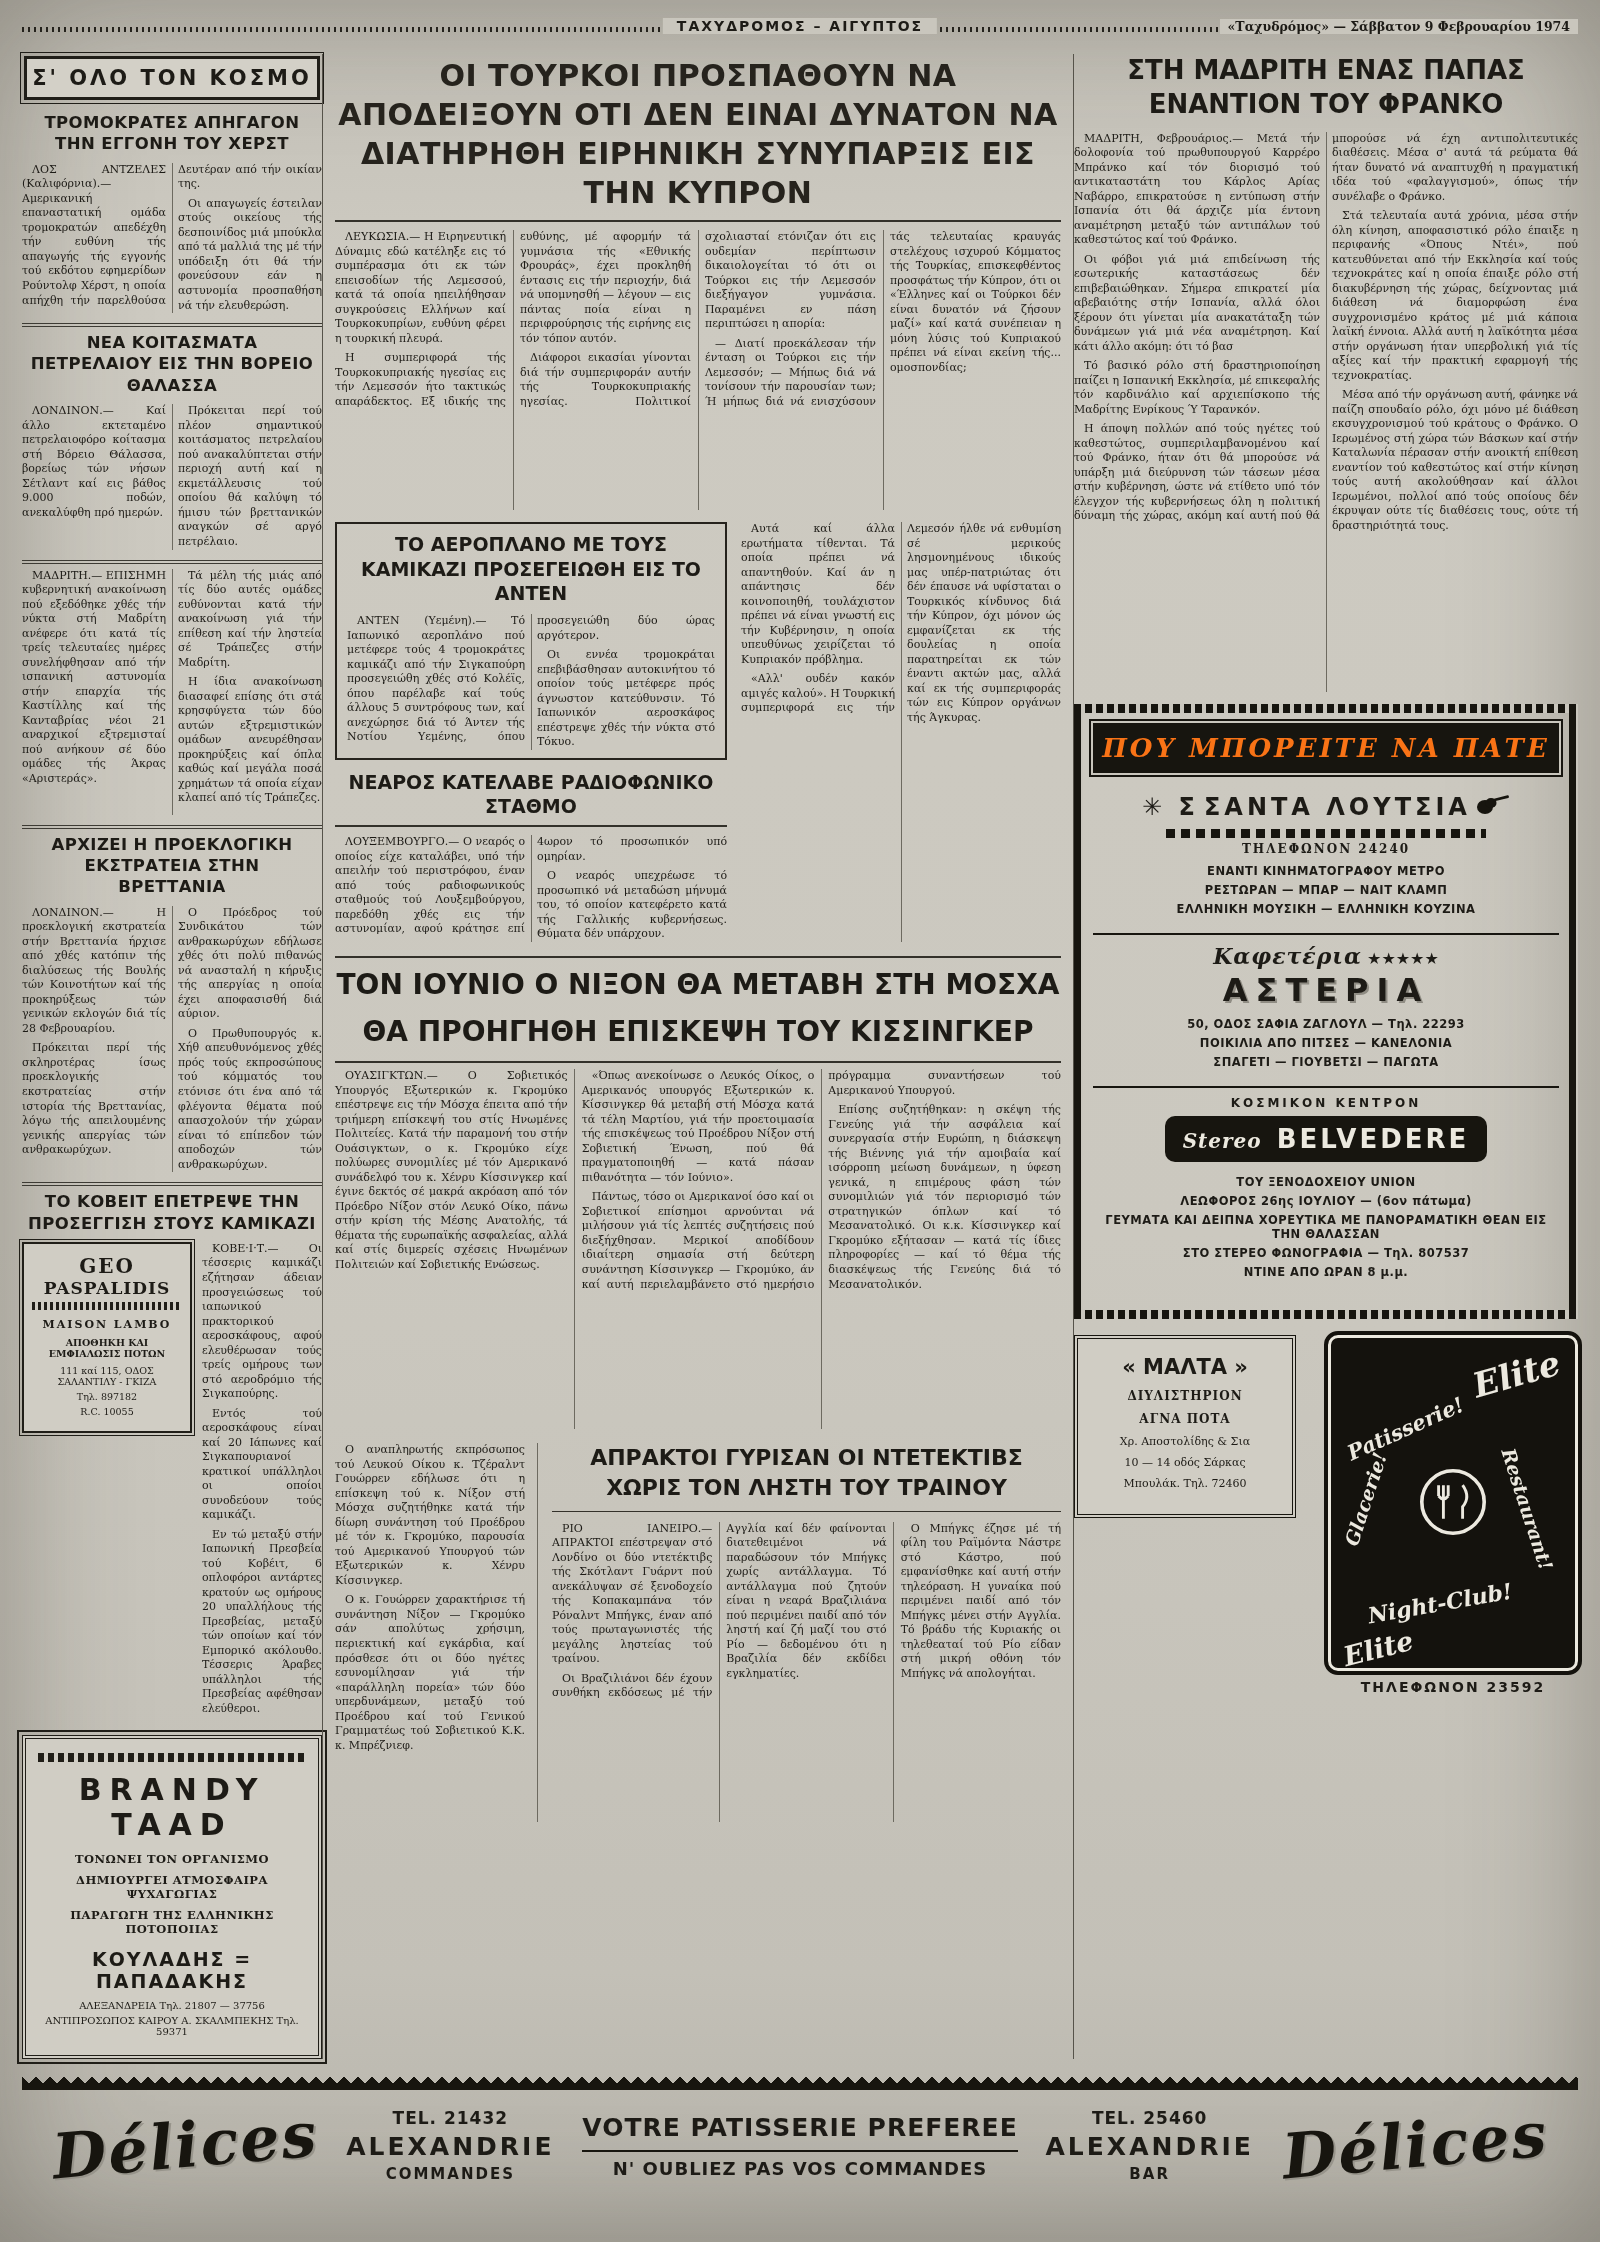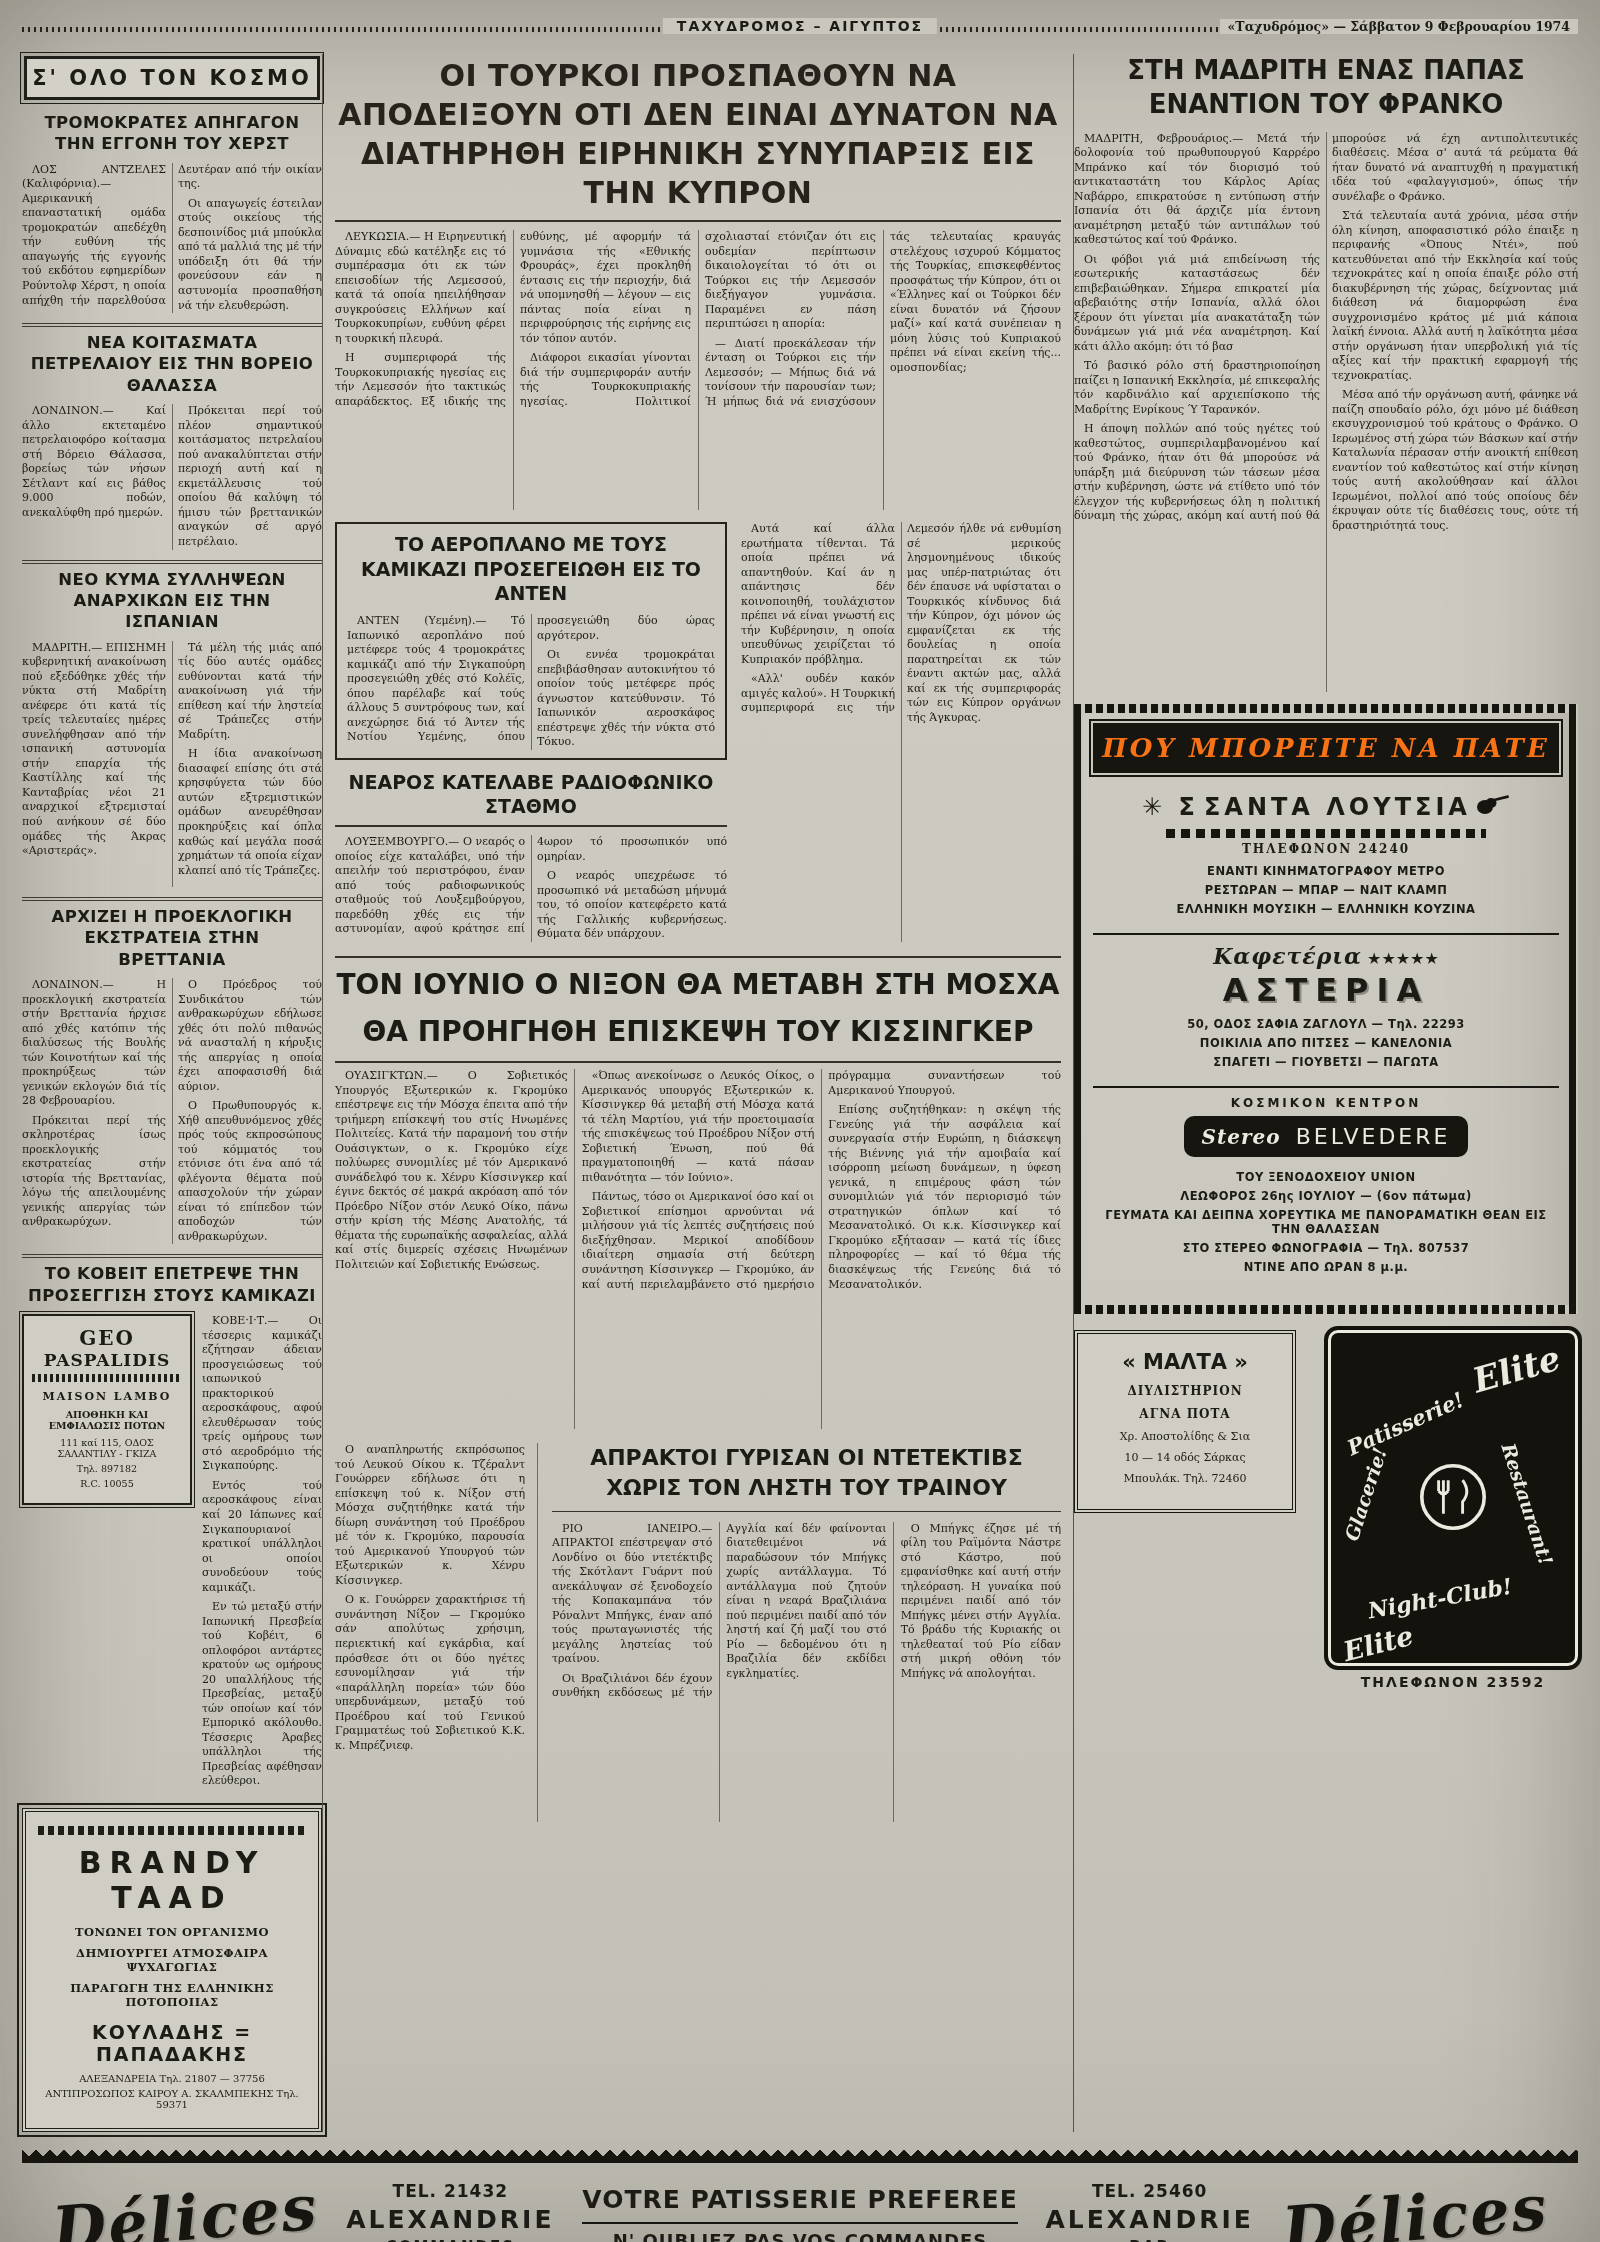--- a/index.html
+++ b/index.html
@@ -102,21 +102,21 @@
   .l-phone{font-size:12px;font-weight:bold;letter-spacing:2px;margin:4px 0 8px;}
   .l-line{font-family:"DejaVu Sans","Liberation Sans",sans-serif;font-size:11.5px;font-weight:bold;margin:5px 0;letter-spacing:.5px;}
   .sq-divider{height:9px;margin:8px auto 4px;width:70%;
     background:repeating-linear-gradient(90deg,#17150f 0 9px,transparent 9px 15px);}
   .script{font-family:"DejaVu Serif","Liberation Serif",serif;font-style:italic;font-weight:bold;font-size:22px;letter-spacing:1px;}
   .l-big{font-family:"DejaVu Sans","Liberation Sans",sans-serif;font-weight:800;font-size:32px;letter-spacing:8px;margin:2px 0 8px;
     text-shadow:2px 2px 0 #8f8c83;}
   .stereo-chip{display:inline-block;background:#17150f;color:#ece9df;border-radius:10px;
     padding:8px 18px;margin:6px 0 8px;}
   .stereo-chip .script{font-size:20px;margin-right:10px;}
-  .stereo-chip .l-namewhite{font-family:"DejaVu Sans","Liberation Sans",sans-serif;font-weight:400;font-size:22px;letter-spacing:3px;}
+  .stereo-chip .l-namewhite{font-family:"DejaVu Sans","Liberation Sans",sans-serif;font-weight:700;font-size:26px;letter-spacing:3px;}
   .kicker{font-family:"DejaVu Sans","Liberation Sans",sans-serif;font-weight:bold;font-size:12px;letter-spacing:3px;}
   .bottom-right-row{display:flex;gap:30px;margin-top:16px;align-items:flex-start;}
   .ad-malta{width:190px;flex:none;border:4px double #17150f;padding:16px 12px;text-align:center;background:#d0cdc4;}
   .ad-malta .m-name{font-size:21px;font-weight:800;font-family:"DejaVu Sans","Liberation Sans",sans-serif;margin-bottom:10px;}
   .ad-malta .m-line{font-size:12px;font-weight:bold;margin:9px 0;letter-spacing:1px;}
   .ad-malta .m-small{font-size:11px;margin:8px 0;}
   .elite-wrap{margin-left:auto;width:250px;flex:none;text-align:center;}
   .elite-box{position:relative;height:330px;background:#14120d;border:3px solid #ece9df;
     outline:4px solid #14120d;border-radius:10px;overflow:hidden;}
   .elite-word{position:absolute;color:#ece9df;font-family:"DejaVu Serif","Liberation Serif",serif;
@@ -181,21 +181,20 @@
         <h2 class="h-left">ΝΕΑ ΚΟΙΤΑΣΜΑΤΑ ΠΕΤΡΕΛΑΙΟΥ ΕΙΣ ΤΗΝ ΒΟΡΕΙΟ ΘΑΛΑΣΣΑ</h2>
         <div class="body-txt cols2">
             <p>ΛΟΝΔΙΝΟΝ.— Καί άλλο εκτεταμένο πετρελαιοφόρο κοίτασμα στή Βόρειο Θάλασσα, βορείως τών νήσων Σέτλαντ καί εις βάθος 9.000 ποδών, ανεκαλύφθη πρό ημερών.</p>
             <p>Πρόκειται περί τού πλέον σημαντικού κοιτάσματος πετρελαίου πού ανακαλύπτεται στήν περιοχή αυτή καί η εκμετάλλευσις τού οποίου θά καλύψη τό ήμισυ τών βρεττανικών αναγκών σέ αργό πετρέλαιο.</p>
           </div>
       </div>
 
       <div class="sep"></div>
 
       <div class="article a-neo">
-        <h2 class="h-left">ΝΕΟ ΚΥΜΑ ΣΥΛΛΗΨΕΩΝ ΑΝΑΡΧΙΚΩΝ ΕΙΣ ΤΗΝ ΙΣΠΑΝΙΑΝ</h2>
         <div class="body-txt cols2">
             <p>ΜΑΔΡΙΤΗ.— ΕΠΙΣΗΜΗ κυβερνητική ανακοίνωση πού εξεδόθηκε χθές τήν νύκτα στή Μαδρίτη ανέφερε ότι κατά τίς τρείς τελευταίες ημέρες συνελήφθησαν από τήν ισπανική αστυνομία στήν επαρχία τής Καστίλλης καί τής Κανταβρίας νέοι 21 αναρχικοί εξτρεμισταί πού ανήκουν σέ δύο ομάδες τής Άκρας «Αριστεράς».</p>
             <p>Τά μέλη τής μιάς από τίς δύο αυτές ομάδες ευθύνονται κατά τήν ανακοίνωση γιά τήν επίθεση καί τήν ληστεία σέ Τράπεζες στήν Μαδρίτη.</p>
             <p>Η ίδια ανακοίνωση διασαφεί επίσης ότι στά κρησφύγετα τών δύο αυτών εξτρεμιστικών ομάδων ανευρέθησαν προκηρύξεις καί όπλα καθώς καί μεγάλα ποσά χρημάτων τά οποία είχαν κλαπεί από τίς Τράπεζες.</p>
           </div>
       </div>
 
       <div class="sep"></div>
 
       <div class="article a-arx">

